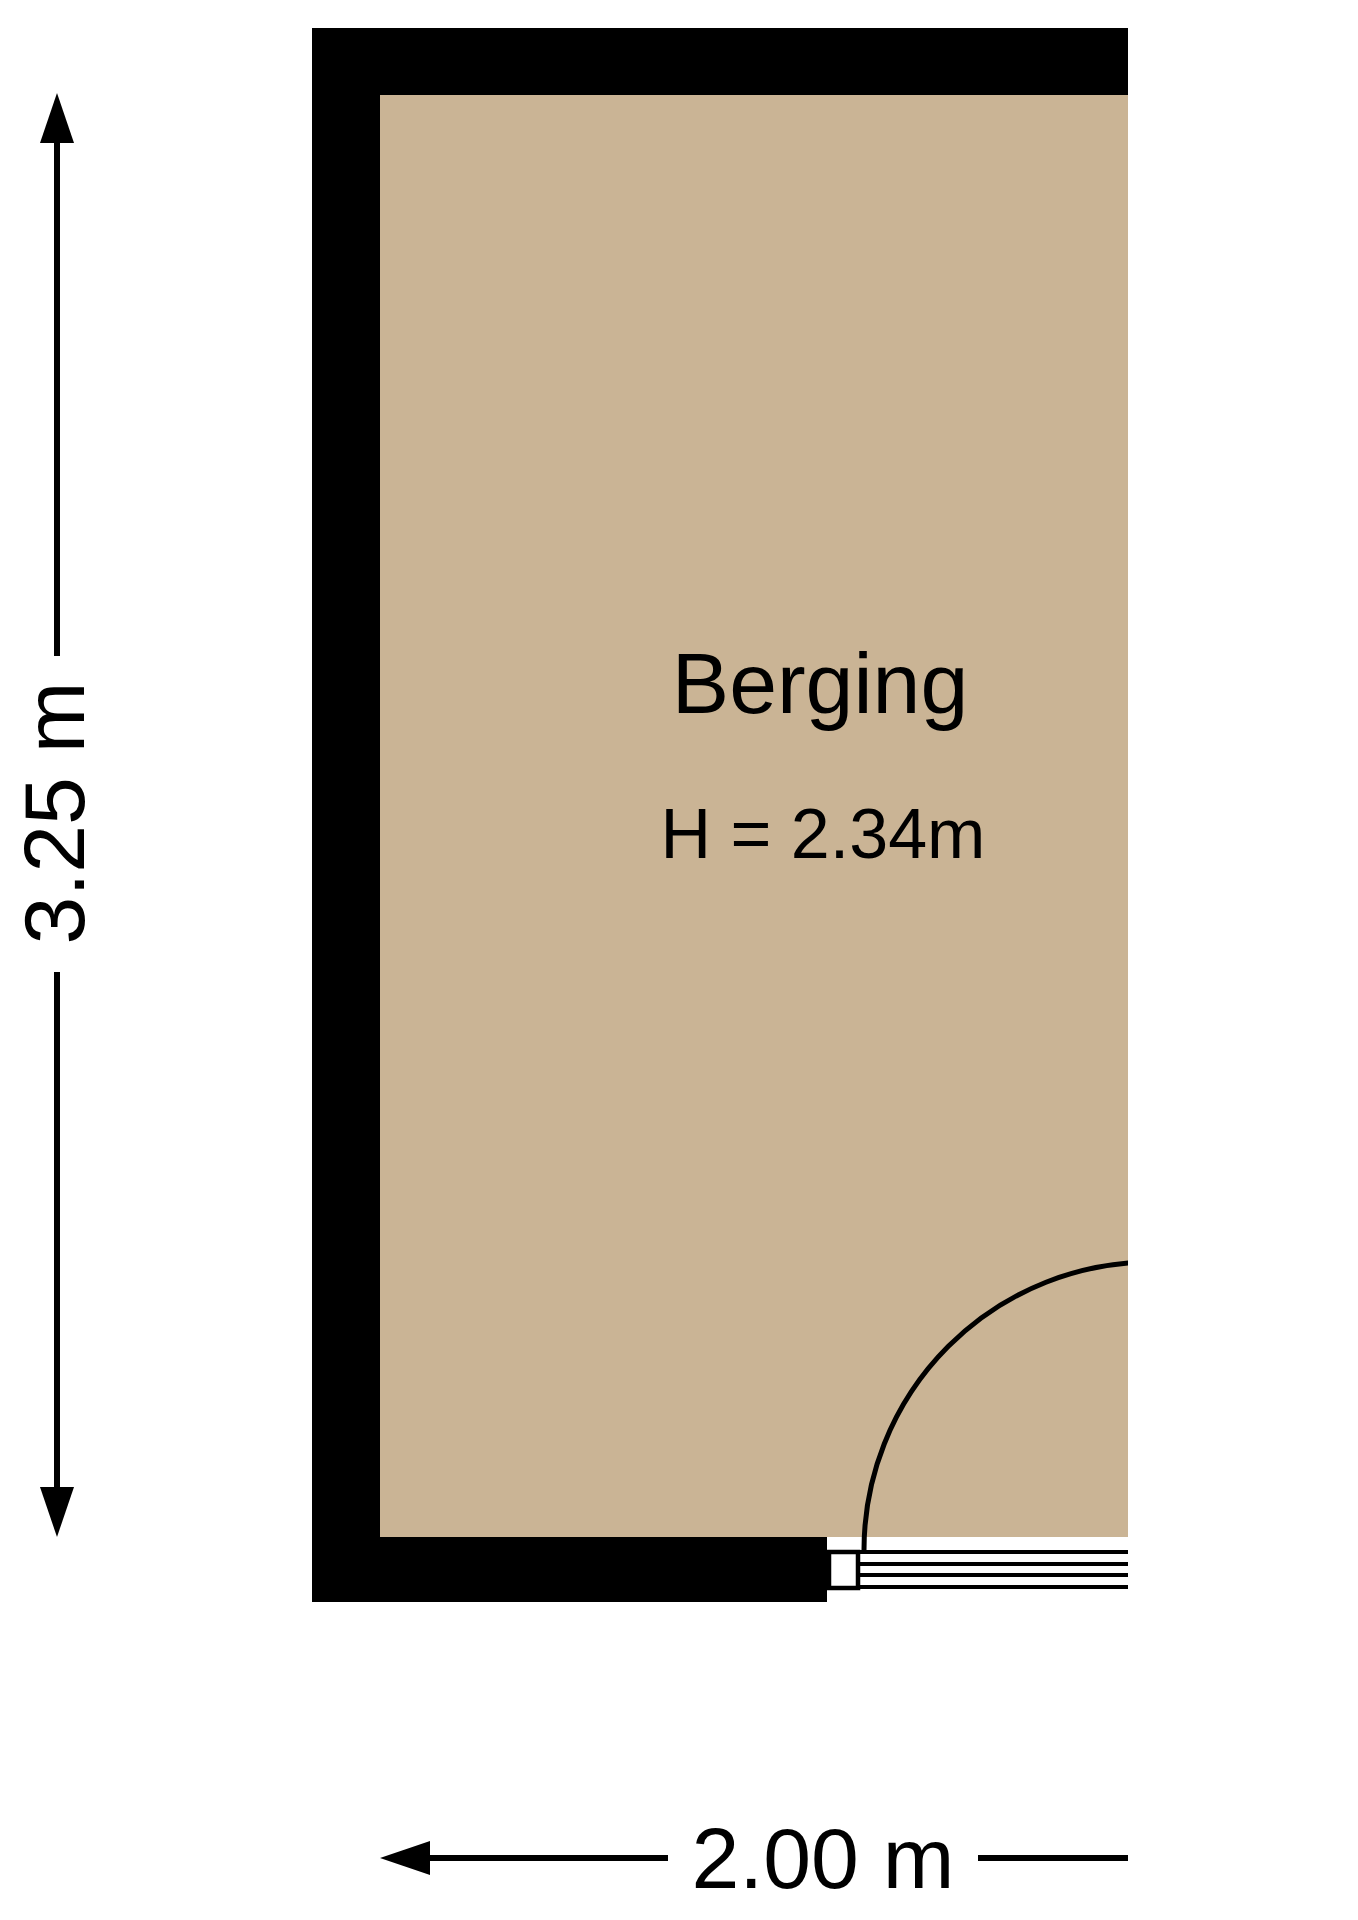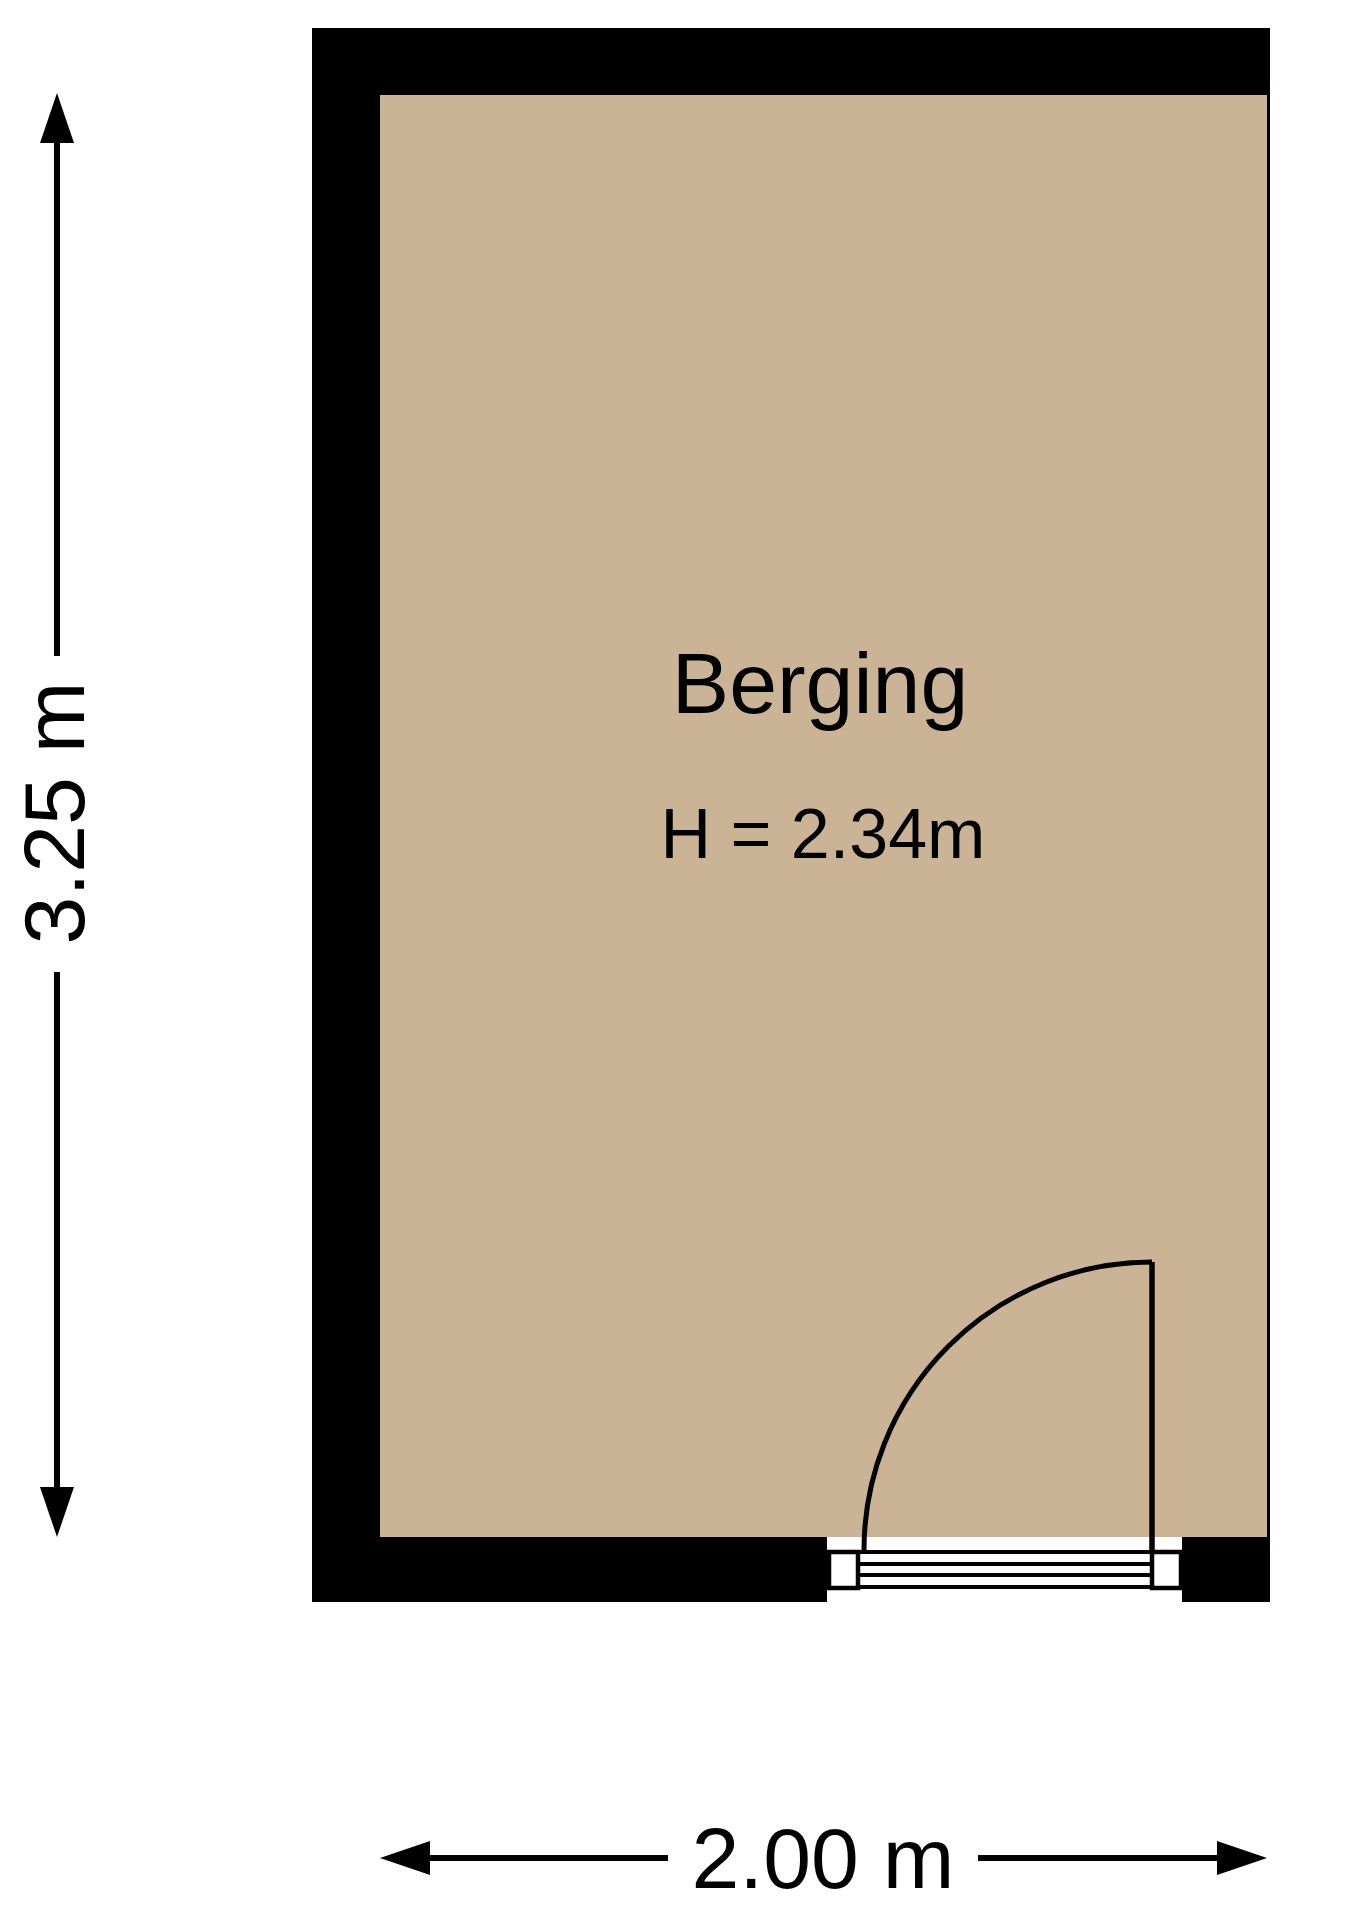--- a/index.html
+++ b/index.html
@@ -2,21 +2,21 @@
 <html><head>
 <meta charset="utf-8">
 <style>
   html, body {
     margin: 0;
     padding: 0;
     background: #ffffff;
   }
   .stage {
     position: relative;
-    width: 1270px;
+    width: 1128px;
     height: 1920px;
     background: #ffffff;
     overflow: hidden;
     font-family: "Liberation Sans", sans-serif;
     text-align: center;
   }
   .stage svg { display: block; }
   .room-label   { font-size: 86px; fill: #000000; }
   .height-label { font-size: 70px; fill: #000000; }
   .dim-label    { font-size: 86px; fill: #000000; }

